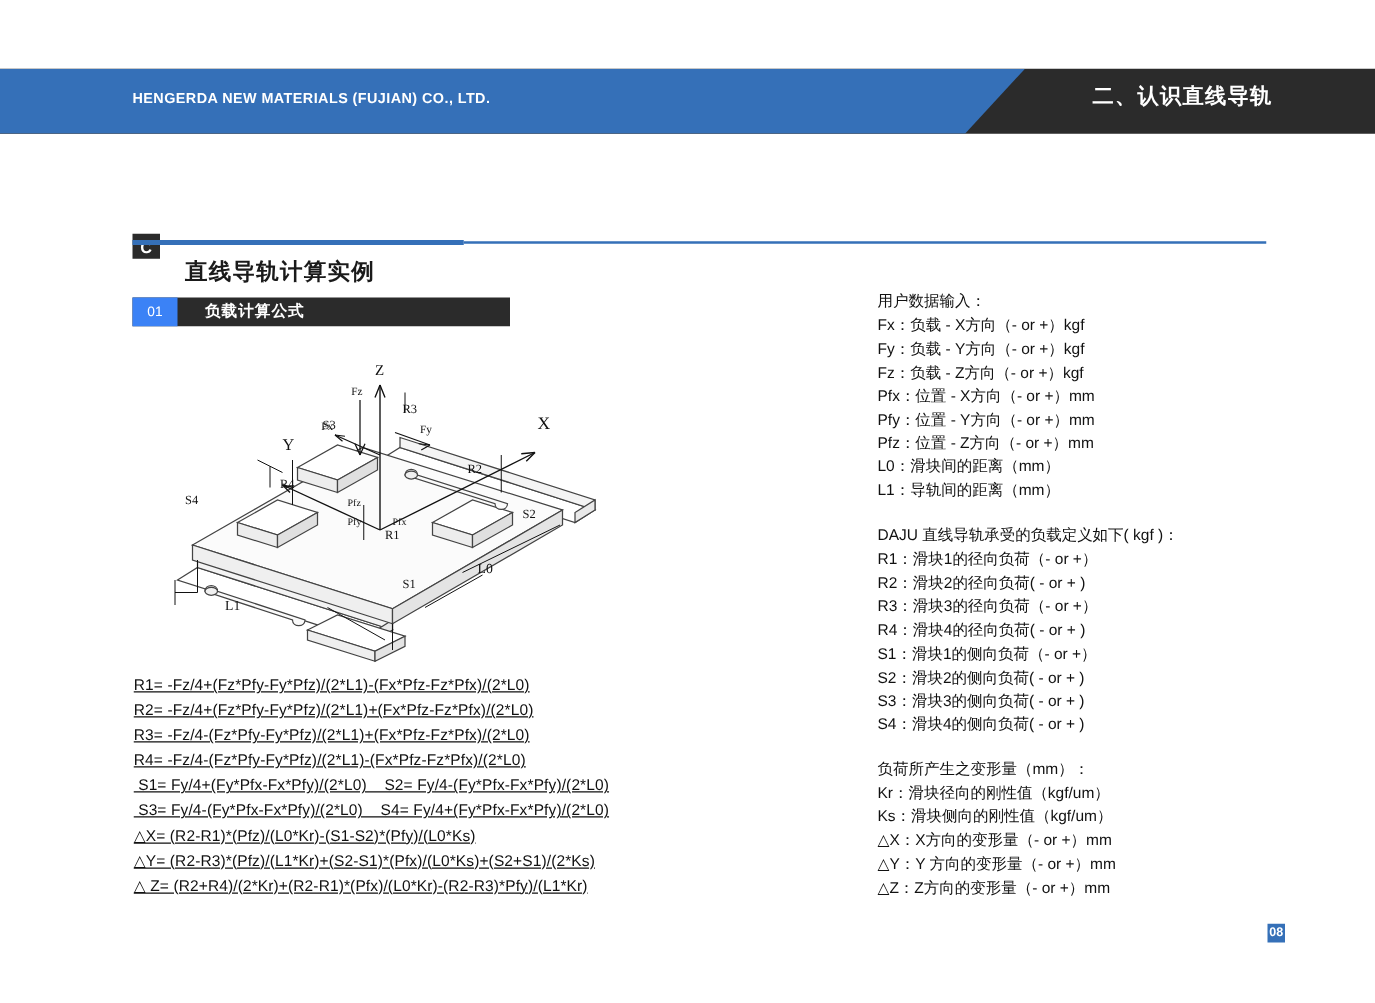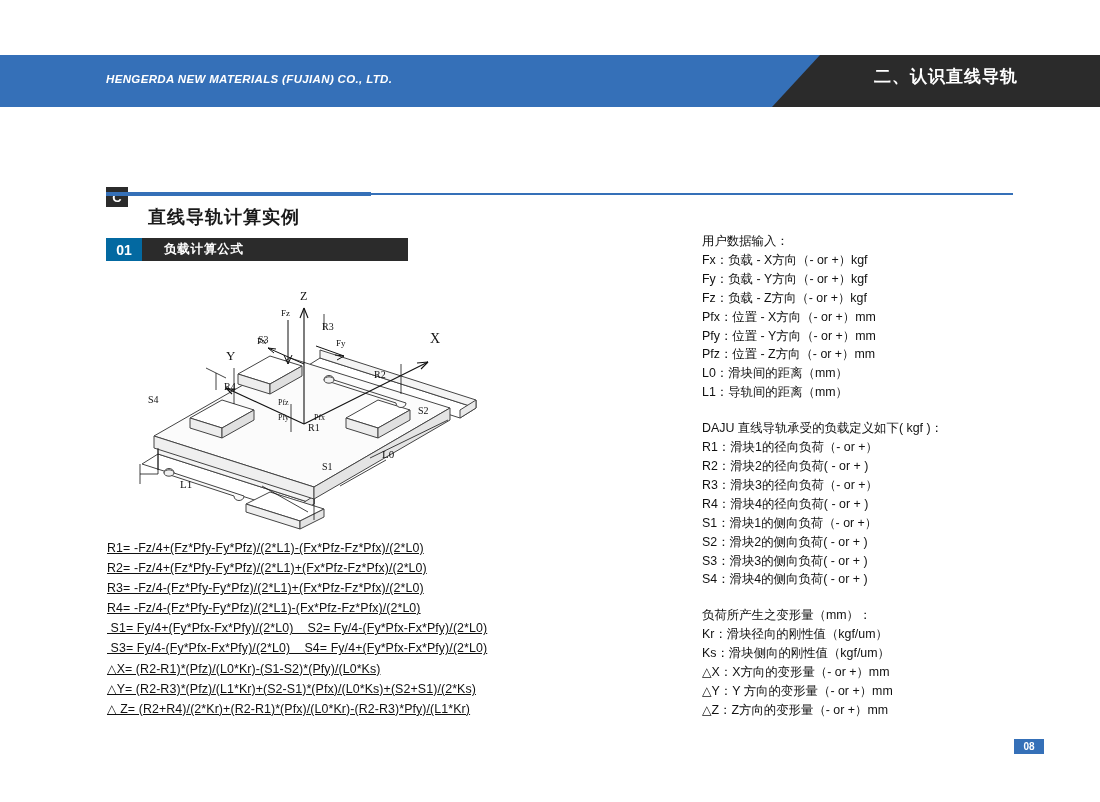--- a/index.html
+++ b/index.html
@@ -37,21 +37,20 @@
     clip-path: polygon(0 0, 820px 0, 772px 52px, 0 52px);
   }
   .header-company {
     position: absolute;
     left: 106px; top: 18px;
     color: #ffffff;
     font-size: 11.5px;
     font-weight: bold;
     letter-spacing: 0.35px;
     white-space: nowrap;
-    font-style: italic;
   }
   .header-chapter {
     position: absolute;
     right: 82px; top: 10px;
     color: #ffffff;
     font-size: 17px;
     font-weight: bold;
     letter-spacing: 1px;
     white-space: nowrap;
   }
@@ -99,24 +98,24 @@
   .subbar {
     position: absolute;
     left: 106px; top: 238px;
     width: 302px; height: 23px;
     background: #2b2b2b;
     display: flex;
     align-items: center;
   }
   .subbar-num {
     width: 36px; height: 23px;
-    background: #0369a1;
-    color: #ffffff;
-    font-size: 14px;
-    font-weight: bold;
+    background: #3b82f6;
+    color: #ffffff;
+    font-size: 11px;
+    font-weight: normal;
     display: flex;
     align-items: center;
     justify-content: center;
   }
   .subbar-label {
     margin-left: 22px;
     color: #ffffff;
     font-size: 12.5px;
     font-weight: bold;
     letter-spacing: 0.8px;
@@ -152,22 +151,22 @@
     color: #111111;
     line-height: 18.9px;
     margin-left: 37px;
   }
   .rightcol .blk { margin-bottom: 17px; }
   .rightcol div.ln { white-space: pre; }
 
   
   .pagenum {
     position: absolute;
-    right: 56px; bottom: 48px;
-    width: 30px; height: 15px;
+    right: 72px; bottom: 48px;
+    width: 14px; height: 15px;
     background: #3570b8;
     color: #ffffff;
     font-size: 10px;
     font-weight: bold;
     display: flex;
     align-items: center;
     justify-content: center;
   }
 
   .dtext { font-family: "Liberation Serif", "DejaVu Serif", serif; fill: #111; }

